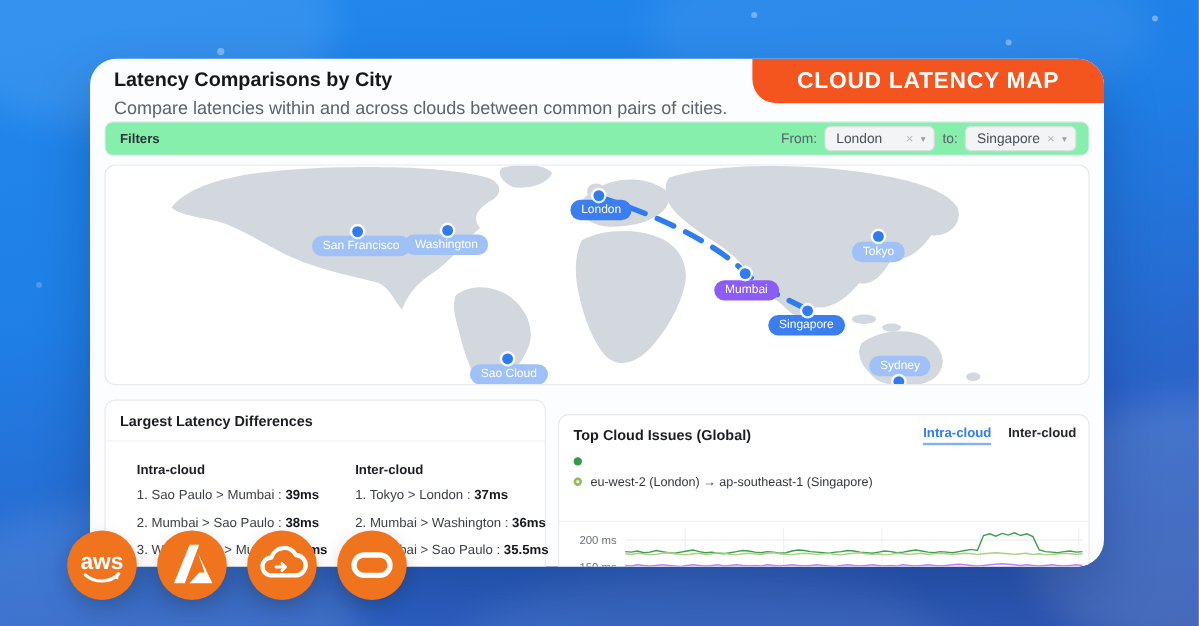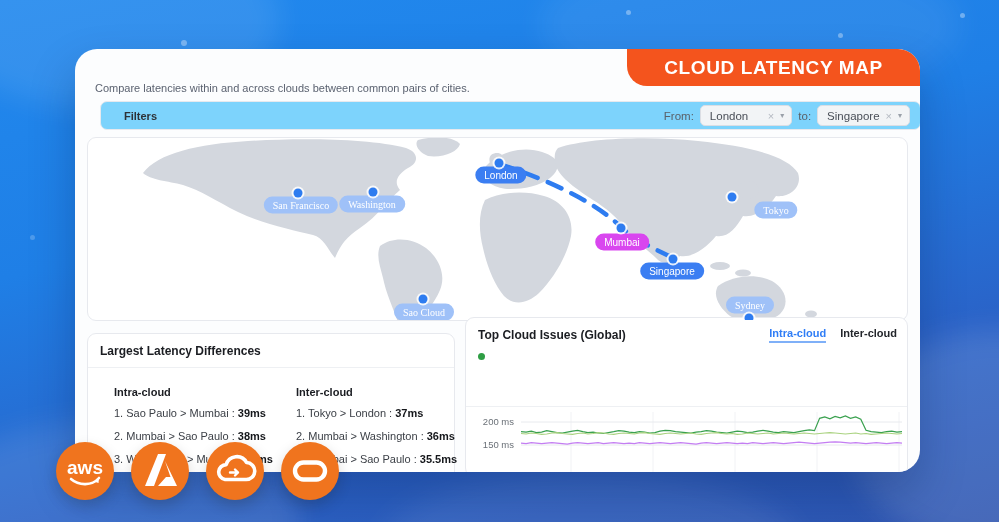--- a/index.html
+++ b/index.html
@@ -19,26 +19,26 @@
     background:#fcfdfe; border-radius:22px; overflow:hidden;
     box-shadow:0 22px 45px rgba(8,28,80,.28);
   }
   .banner {
     position:absolute; left:552px; top:0; width:293px; height:37px;
     background:#f4541d; border-radius:0 20px 0 20px;
     display:flex; align-items:center; justify-content:center;
     color:#fff; font-size:19px; font-weight:800; letter-spacing:.6px; z-index:5;
   }
   .hdr-title { position:absolute; left:20px; top:9px; font-size:16.5px; font-weight:700; color:#15171b; }
-  .hdr-sub   { position:absolute; left:20px; top:33px; font-size:11px; color:#5b6270; }
+  .hdr-sub   { position:absolute; left:20px; top:33px; font-size:15px; color:#5b6270; }
 
   .filters-bar {
-    position:absolute; left:25px; top:52px; width:821px; height:29px;
-    background:#7dd3fc; border:1px solid #e7e9ee; border-radius:7px;
-    display:flex; align-items:center; padding:0 10px 0 23px;
+    position:absolute; left:12px; top:52px; width:821px; height:29px;
+    background:#86efac; border:1px solid #e7e9ee; border-radius:7px;
+    display:flex; align-items:center; padding:0 10px 0 12px;
   }
   .filters-label { font-size:11px; font-weight:700; color:#2e3238; }
   .filters-spacer { flex:1; }
   .sel-label { font-size:11.5px; color:#5a6169; margin:0 6px; }
   .select-box {
     height:21px; display:flex; align-items:center; gap:6px;
     background:#f2f4f6; border:1px solid #dbdee4; border-radius:5px;
     padding:0 7px 0 9px; font-size:11.5px; color:#4a4f58; cursor:pointer;
   }
   .sel-value { min-width:52px; }
@@ -53,29 +53,29 @@
   .city-dot {
     position:absolute; width:9px; height:9px; border-radius:50%;
     background:#2e7cf0; box-shadow:0 0 0 2px rgba(255,255,255,.85);
     transform:translate(-50%,-50%); cursor:pointer; z-index:3;
   }
   .city-pill {
     position:absolute; transform:translate(-50%,-50%);
     font-size:10px; color:#fff; padding:3px 9px; border-radius:10px;
     white-space:nowrap; cursor:pointer; z-index:2;
   }
-  .city-pill.normal   { background:#9fc1f8;font-family:Liberation Serif, serif; }
-  .city-pill.light    { background:#d946ef;text-align:center; }
+  .city-pill.normal   { background:#9fc1f8; }
+  .city-pill.light    { background:#8b5cf6;text-align:center; }
   .city-pill.selected { background:#3b7ef2; }
 
   .panel {
     position:absolute; background:#fff; border:1px solid #e7e9ee; border-radius:9px;
   }
   .panel-left  { left:12px;  top:284px; width:368px; height:160px; }
-  .panel-right { left:390px; top:268px; width:443px; height:160px;padding-left:20px; }
+  .panel-right { left:390px; top:296px; width:443px; height:160px;padding-left:20px; }
   .panel-title { position:absolute; left:12px; top:10px; font-size:12px; font-weight:700; color:#1b1d22; }
   .divider { position:absolute; left:0; right:0; height:1px; background:#eef0f3; }
 
   .lat-cols { position:absolute; left:26px; top:52px; display:flex; }
   .lat-col-1 { width:158px; margin-right:24px; }
   .lat-col-header { font-size:11px; font-weight:700; color:#1b1d22; margin-bottom:9px; }
   .lat-item { font-size:11px; color:#3c4047; margin-bottom:11px; white-space:nowrap; }
   .lat-item b { color:#15171b; }
 
   .tabs { position:absolute; right:10px; top:9px; display:flex; gap:14px; }
@@ -111,20 +111,21 @@
 <div class="bg-dot" style="left:838px;top:33px;width:5px;height:5px;"></div>
 <div class="bg-dot" style="left:960px;top:13px;width:5px;height:5px;"></div>
 <div class="bg-dot" style="left:30px;top:235px;width:5px;height:5px;opacity:.6;"></div>
 
 <div class="card">
 
   <div class="banner">
     <span>CLOUD LATENCY MAP</span>
   </div>
 
+  <div class="hdr-title">Latency Comparisons by City</div>
   <div class="hdr-sub">Compare latencies within and across clouds between common pairs of cities.</div>
 
   <div class="filters-bar">
     <span class="filters-label">Filters</span>
     <span class="filters-spacer"></span>
     <span class="sel-label">From:</span>
     <span class="select-box">
       <span class="sel-value">London</span>
       <span class="sel-x">×</span>
       <span class="sel-caret">▾</span>
@@ -172,21 +173,21 @@
         <div class="city-pill normal" style="left: 213px; top: 67px;">San Francisco</div>
         <div class="city-dot" style="left: 285px; top: 54px;"></div>
         <div class="city-pill normal" style="left: 284px; top: 66px;">Washington</div>
         <div class="city-dot" style="left: 411px; top: 25px;"></div>
         <div class="city-pill selected" style="left: 413px; top: 37px;">London</div>
         <div class="city-dot" style="left: 533px; top: 90px;"></div>
         <div class="city-pill light" style="left: 534px; top: 104px;">Mumbai</div>
         <div class="city-dot" style="left: 585px; top: 121px;"></div>
         <div class="city-pill selected" style="left: 584px; top: 133px;">Singapore</div>
         <div class="city-dot" style="left: 644px; top: 59px;"></div>
-        <div class="city-pill normal" style="left: 644px; top: 72px; margin-left: 44px;">Tokyo</div>
+        <div class="city-pill normal" style="left: 644px; top: 72px;">Tokyo</div>
         <div class="city-dot" style="left: 661px; top: 180px;"></div>
         <div class="city-pill normal" style="left: 662px; top: 167px;">Sydney</div>
         <div class="city-dot" style="left: 335px; top: 161px;"></div>
         <div class="city-pill normal" style="left: 336px; top: 174px;">Sao Cloud</div>
       </div>
   </div>
 
   <div class="panel panel-left">
     <div class="panel-title">Largest Latency Differences</div>
     <div class="divider" style="top:33px;"></div>
@@ -208,20 +209,24 @@
 
   <div class="panel panel-right">
     <div class="panel-title">Top Cloud Issues (Global)</div>
     <div class="tabs" id="issues-tabs">
         <span class="tab active">Intra-cloud</span>
         <span class="tab">Inter-cloud</span>
       </div>
     <div class="legend" id="issues-legend">
         <div class="legend-row">
           <span class="legend-dot" style="background: rgb(46, 158, 68);"></span>
+        </div>
+        <div class="legend-row">
+          <span class="legend-dot" style="border: 2px solid rgb(139, 195, 74); background: rgb(239, 231, 251);"></span>
+          <span class="legend-label">eu-west-2 (London) → ap-southeast-1 (Singapore)</span>
         </div>
       </div>
     <div class="divider" style="top:88px;"></div>
     <div class="chart-wrap">
       <svg id="issues-chart" width="427" height="66" viewBox="0 0 427 66">
           <line x1="95" x2="95" y1="0" y2="66" stroke="#f1f2f5" stroke-width="1"></line>
           <line x1="177" x2="177" y1="0" y2="66" stroke="#f1f2f5" stroke-width="1"></line>
           <line x1="259" x2="259" y1="0" y2="66" stroke="#f1f2f5" stroke-width="1"></line>
           <line x1="341" x2="341" y1="0" y2="66" stroke="#f1f2f5" stroke-width="1"></line>
           <line x1="423" x2="423" y1="0" y2="66" stroke="#f1f2f5" stroke-width="1"></line>

